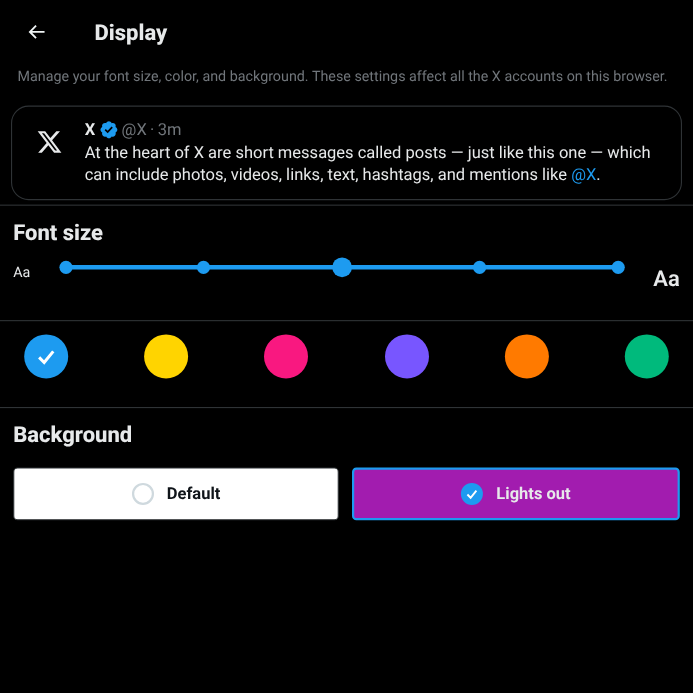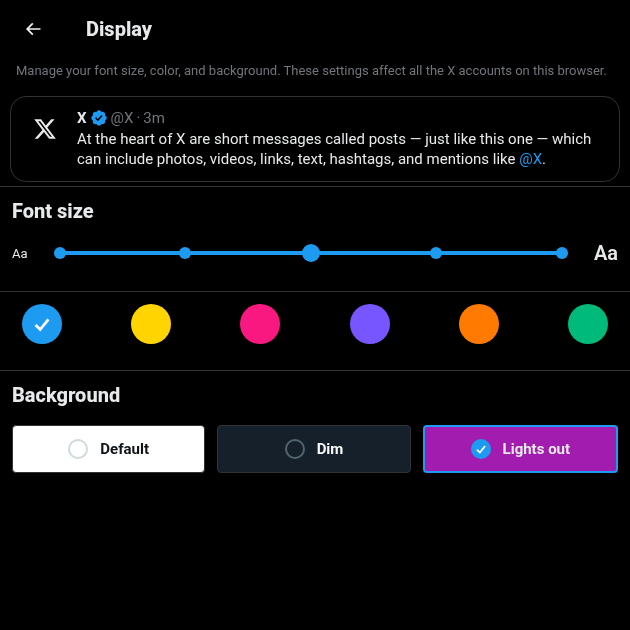--- a/index.html
+++ b/index.html
@@ -19,21 +19,21 @@
   .tweet{margin:0 10px 4px;border:1px solid var(--border);border-radius:16px;padding:12px 14px;display:flex;gap:12px}
   .avatar{width:40px;height:40px;border-radius:50%;background:#000;display:flex;align-items:center;justify-content:center}
   .tw-line{display:flex;align-items:center;gap:3px;font-size:15px}
   .tw-name{font-weight:700}
   .verified{color:var(--accent);width:18px;height:18px}
   .tw-handle,.tw-time{color:var(--muted)}
   .tw-body{font-size:15px;line-height:1.35;margin-top:2px}
   .mention{color:var(--accent);cursor:pointer}
   .section{border-top:1px solid var(--border);padding:12px 12px 22px;margin-top:4px}
   .sec-title{font-size:20px;font-weight:800;margin-bottom:18px}
-  .fs-row{display:flex;align-items:center;gap:32px}
+  .fs-row{display:flex;align-items:flex-start;gap:32px}
   .fs-a-small{font-size:13px}
   .fs-a-big{font-size:20px;font-weight:600}
   .slider{flex:1;height:4px;background:var(--accent);border-radius:2px;position:relative}
   .dot{position:absolute;top:50%;width:12px;height:12px;border-radius:50%;background:var(--accent);transform:translate(-50%,-50%);cursor:pointer}
   .dot.big{width:18px;height:18px}
   .colors{display:flex;justify-content:space-between;padding:0 10px}
   .color{width:40px;height:40px;border-radius:50%;display:flex;align-items:center;justify-content:center;cursor:pointer}
   .check{width:22px;height:22px;stroke:#fff;stroke-width:3;fill:none}
   .bg-row{display:flex;gap:12px}
   .bg-opt{flex:1;height:48px;border:1px solid var(--border);border-radius:4px;display:flex;align-items:center;justify-content:center;gap:12px;font-weight:700;font-size:15px;cursor:pointer}
@@ -111,24 +111,20 @@
     </div>
 </div>
 
 <div class="section">
   <div class="sec-title">Background</div>
   <div class="bg-row" id="bgrow">
       <div class="bg-opt default">
         <div class="radio light"></div>
         <span>Default</span>
       </div>
-      <div class="bg-opt dim">
-        <div class="radio"></div>
-        <span>Dim</span>
-      </div>
       <div class="bg-opt lightsout">
         <div class="radio checked">
           <svg viewBox="0 0 24 24">
             <polyline points="5 13 10 18 19 7"></polyline>
           </svg>
         </div>
         <span>Lights out</span>
       </div>
     </div>
 </div>

